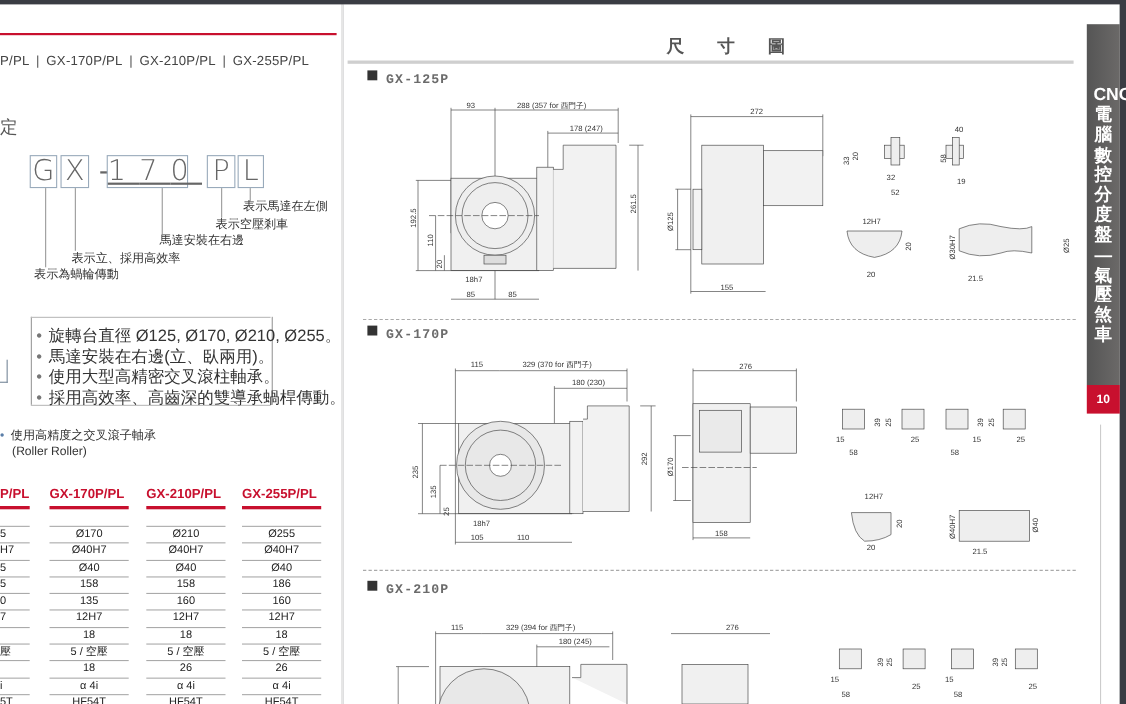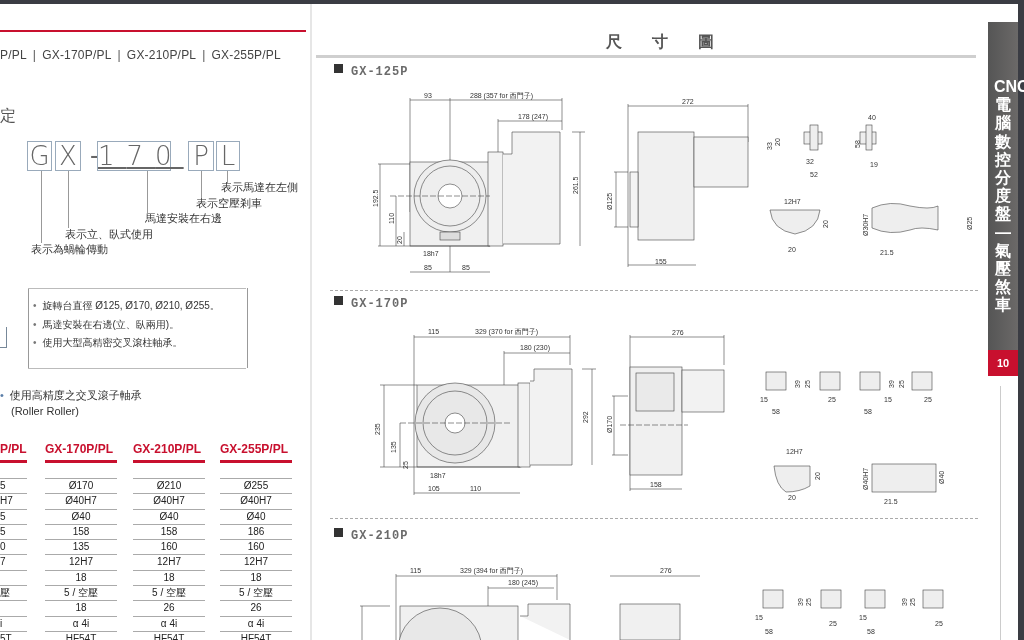--- a/index.html
+++ b/index.html
@@ -18,21 +18,21 @@
 
   .code-box{position:absolute;top:141px;height:28px;border:1px solid #9ab;font-size:26px;color:#666;line-height:28px;text-align:center;font-family:"DejaVu Sans",sans-serif;font-weight:300;}
   .dash{position:absolute;top:141px;font-size:26px;color:#666;line-height:28px;}
   .vline{position:absolute;width:1px;background:#999;}
   .code-label{position:absolute;font-size:11px;color:#333;white-space:nowrap;}
 
   .feat-box{position:absolute;left:28px;top:288px;width:218px;height:80px;border-left:1px solid #999;border-right:1px solid #999;}
   .feat-box:before,.feat-box:after{content:"";position:absolute;left:0;width:100%;height:1px;}
   .feat-top{position:absolute;left:28px;top:288px;width:218px;height:1px;background:#bbb;}
   .feat-bot{position:absolute;left:28px;top:368px;width:218px;height:1px;background:#bbb;}
-  .feat-list{position:absolute;left:33px;top:297px;font-size:10px;color:#333;line-height:18.5px;}
+  .feat-list{position:absolute;left:33px;top:297px;font-size:15px;color:#333;line-height:18.5px;}
   .feat-list div:before{content:"•";color:#777;margin-right:6px;}
   .side-bracket{position:absolute;left:0;top:327px;width:6px;height:20px;border-right:1px solid #789;border-bottom:1px solid #789;}
 
   .roller-bullet{position:absolute;left:0;top:388px;font-size:11px;color:#333;}
   .roller-bullet:before{content:"•";color:#5a7ea8;margin-right:6px;}
   .roller-sub{position:absolute;left:11px;top:405px;font-size:11px;color:#333;}
 
   .spec-head{position:absolute;top:442px;font-size:12px;font-weight:bold;color:#c8102e;white-space:nowrap;}
   .spec-under{position:absolute;top:460px;height:3px;background:#c8102e;}
   .spec-col{position:absolute;top:478px;}
@@ -78,30 +78,31 @@
 
 <div class="vline" style="left:41px;top:171px;height:72px;"></div>
 <div class="vline" style="left:68px;top:171px;height:57px;"></div>
 <div class="vline" style="left:147px;top:171px;height:42px;"></div>
 <div class="vline" style="left:201px;top:171px;height:27px;"></div>
 <div class="vline" style="left:227px;top:171px;height:12px;"></div>
 
 <div class="code-label" style="left:221px;top:180px;">表示馬達在左側</div>
 <div class="code-label" style="left:196px;top:196px;text-align:right;">表示空壓剎車</div>
 <div class="code-label" style="left:145px;top:211px;">馬達安裝在右邊</div>
-<div class="code-label" style="left:65px;top:227px;">表示立、臥式使用</div>
+<div class="code-label" style="left:65px;top:227px;">表示立、採用高效率</div>
 <div class="code-label" style="left:31px;top:242px;">表示為蝸輪傳動</div>
 
 <div class="feat-box"></div>
 <div class="feat-top"></div>
 <div class="feat-bot"></div>
 <div class="feat-list">
   <div>旋轉台直徑 Ø125, Ø170, Ø210, Ø255。</div>
   <div>馬達安裝在右邊(立、臥兩用)。</div>
   <div>使用大型高精密交叉滾柱軸承。</div>
+  <div>採用高效率、高齒深的雙導承蝸桿傳動。</div>
 </div>
 <div class="side-bracket"></div>
 
 <div class="roller-bullet">使用高精度之交叉滾子軸承</div>
 <div class="roller-sub">(Roller Roller)</div>
 
 <div class="spec-head" style="left:0px;">P/PL</div>
 <div class="spec-under" style="left:0px;width:27px;"></div>
 <div class="spec-head" style="left:45px;">GX-170P/PL</div>
 <div class="spec-under" style="left:45px;width:72px;"></div>

